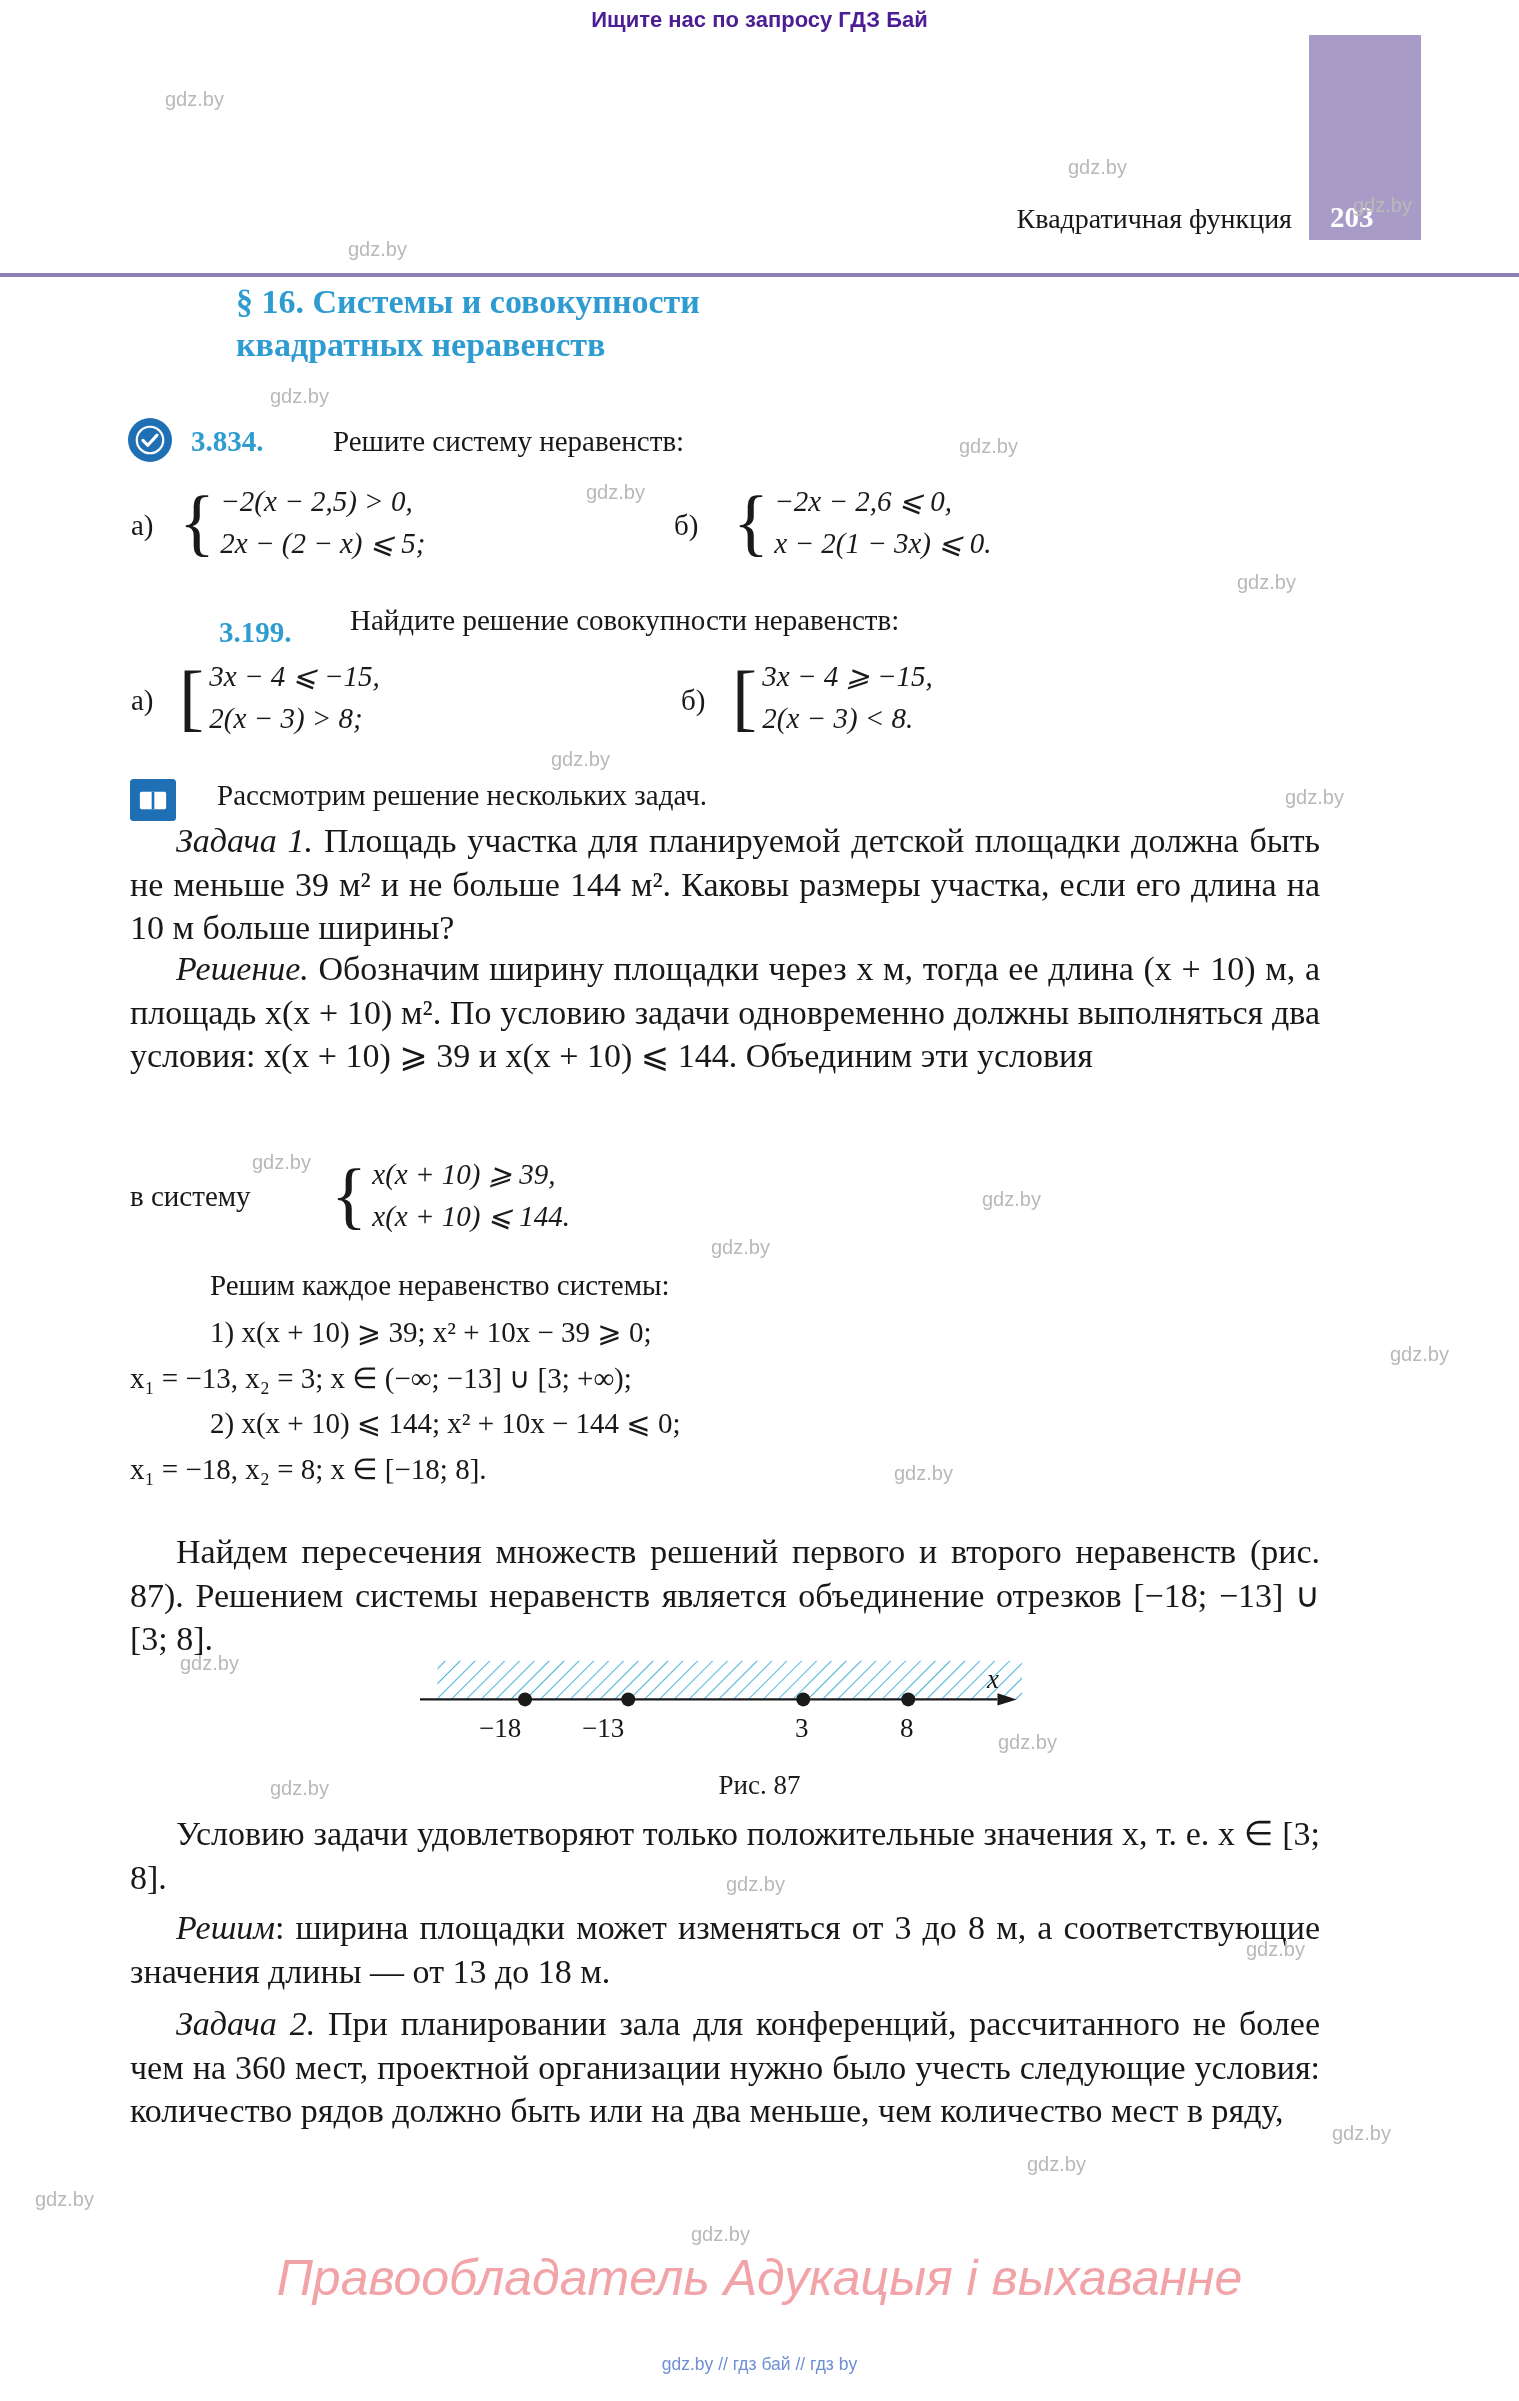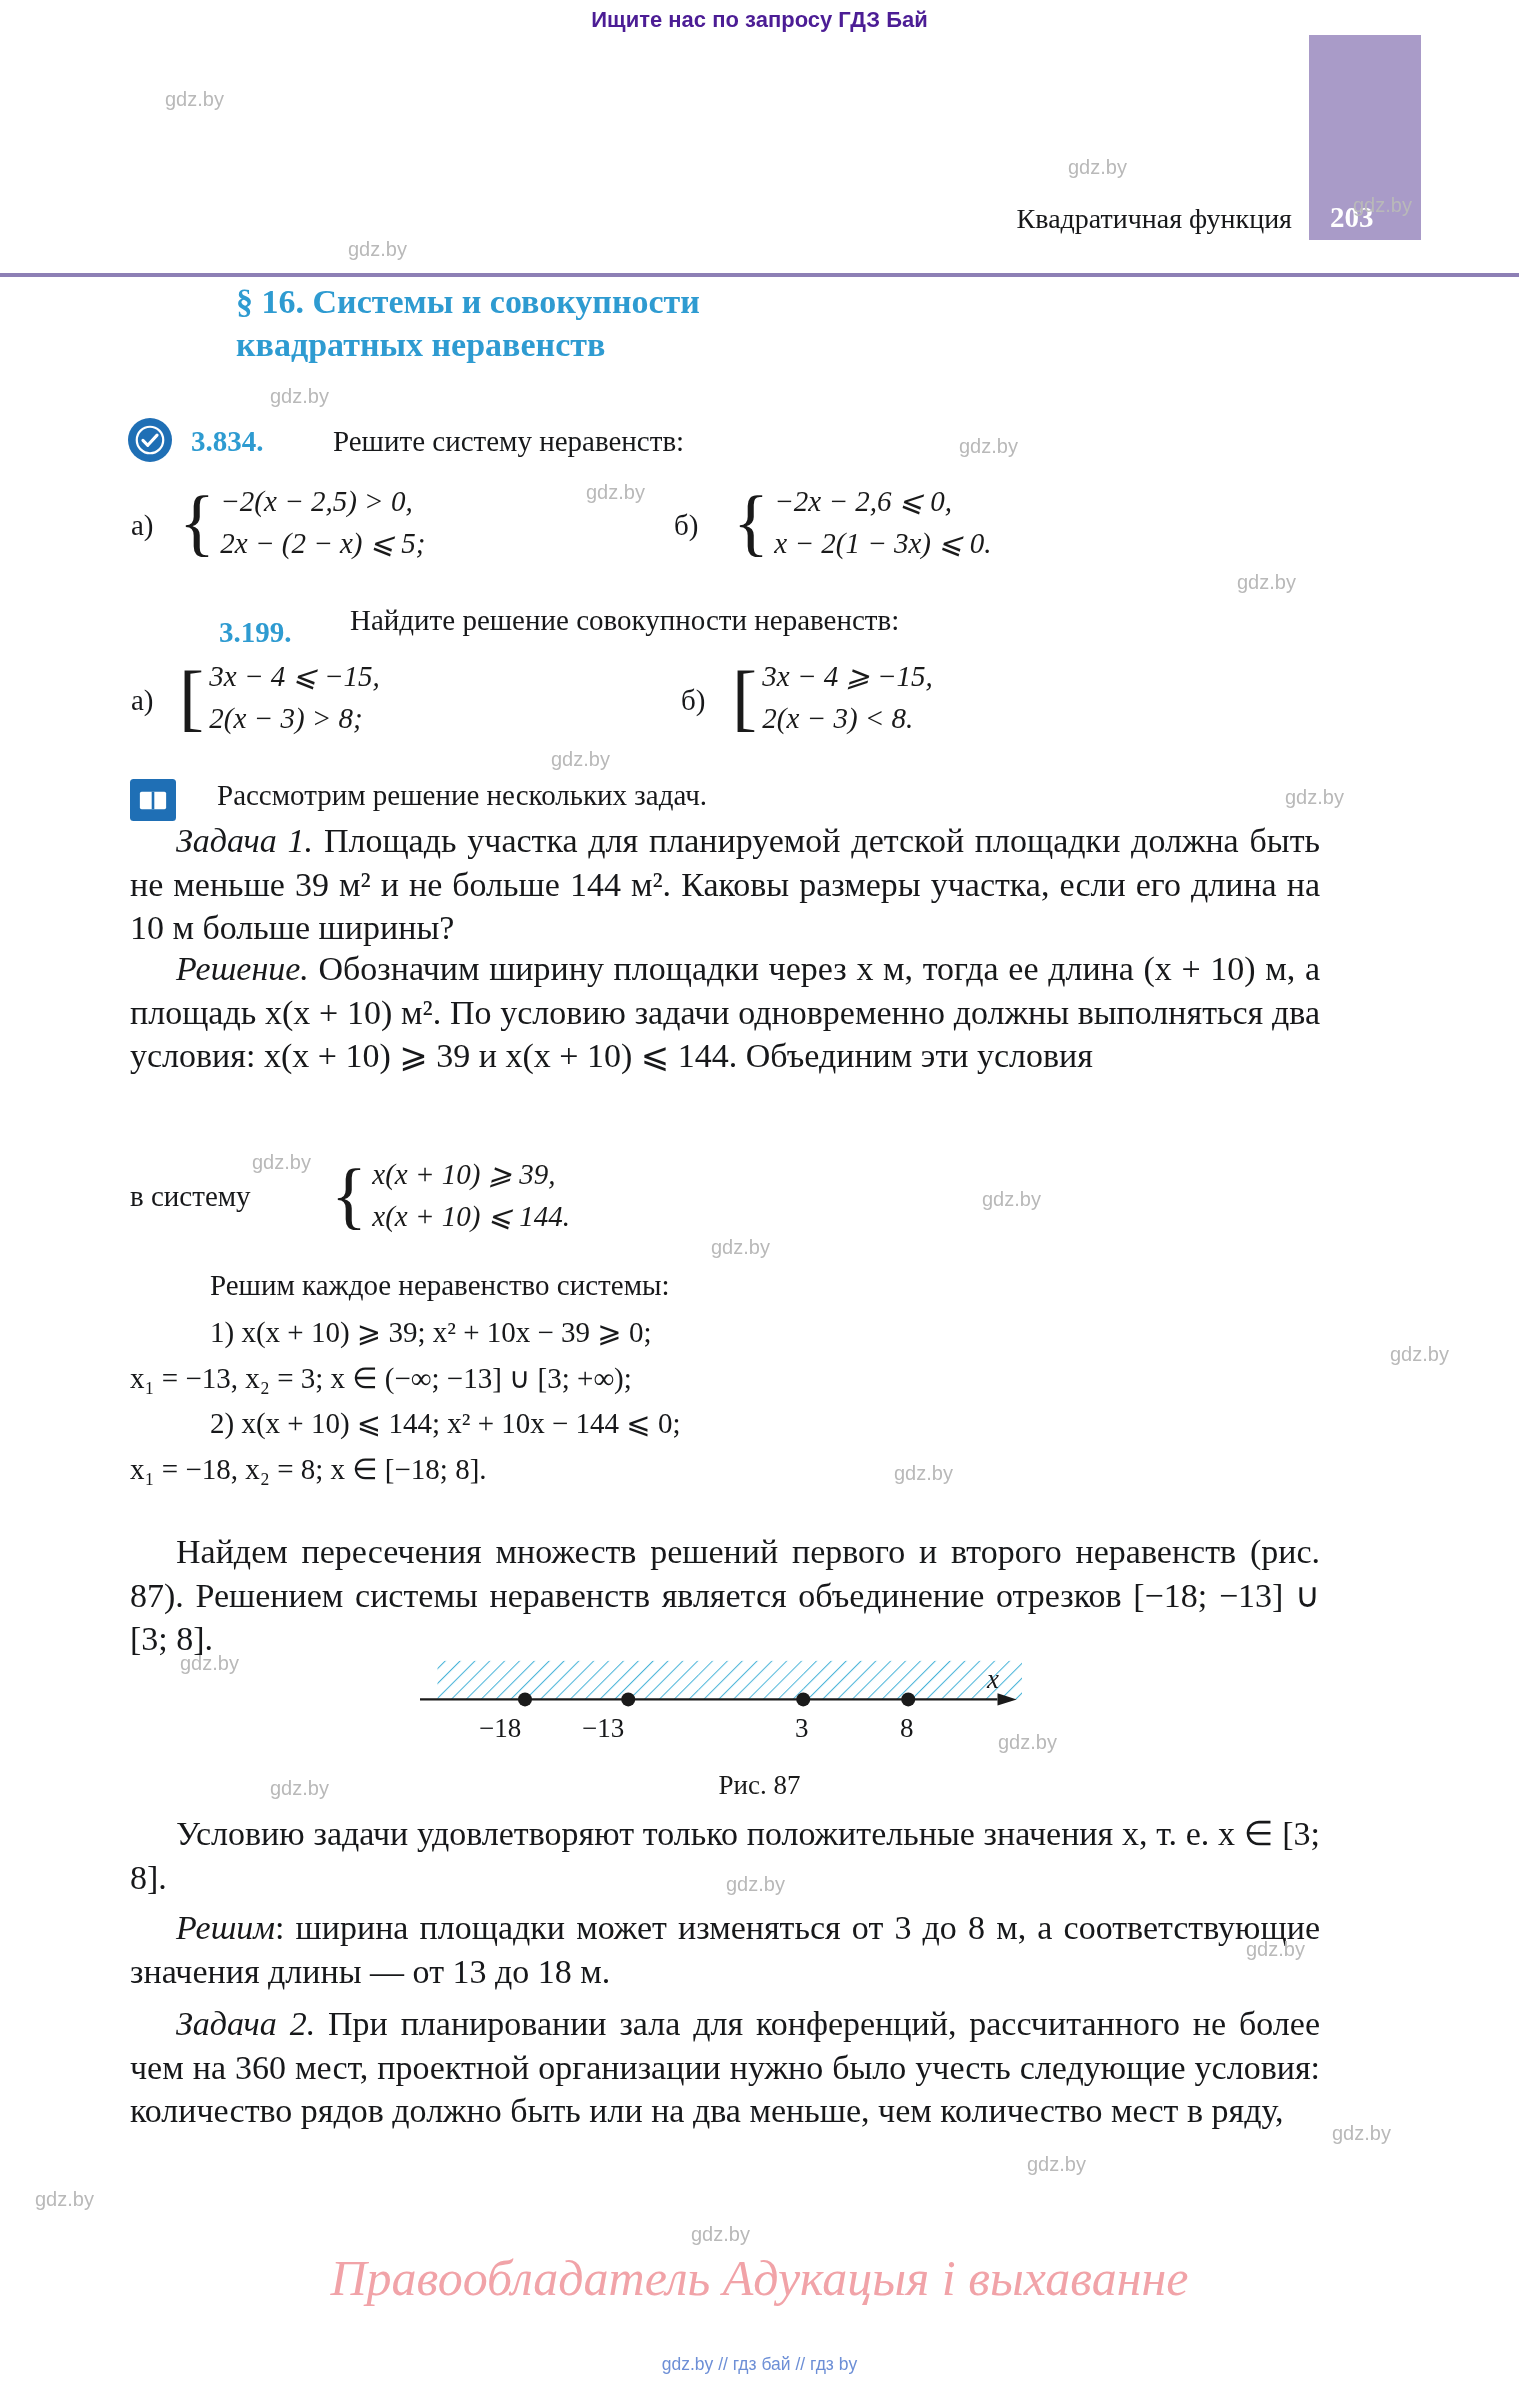--- a/index.html
+++ b/index.html
@@ -195,21 +195,21 @@
     color: #b9b9b9;
     white-space: nowrap;
     pointer-events: none;
   }
   .wm-big {
     position: absolute;
     left: 0;
     top: 2249px;
     width: 1519px;
     text-align: center;
-    font-family: Liberation Serif, serif;
+    font-family: Liberation Sans, sans-serif;
     font-style: italic;
     font-size: 50px;
     color: #f1a3a8;
     white-space: nowrap;
   }
   .footer-links {
     position: absolute;
     left: 0;
     top: 2354px;
     width: 1519px;

